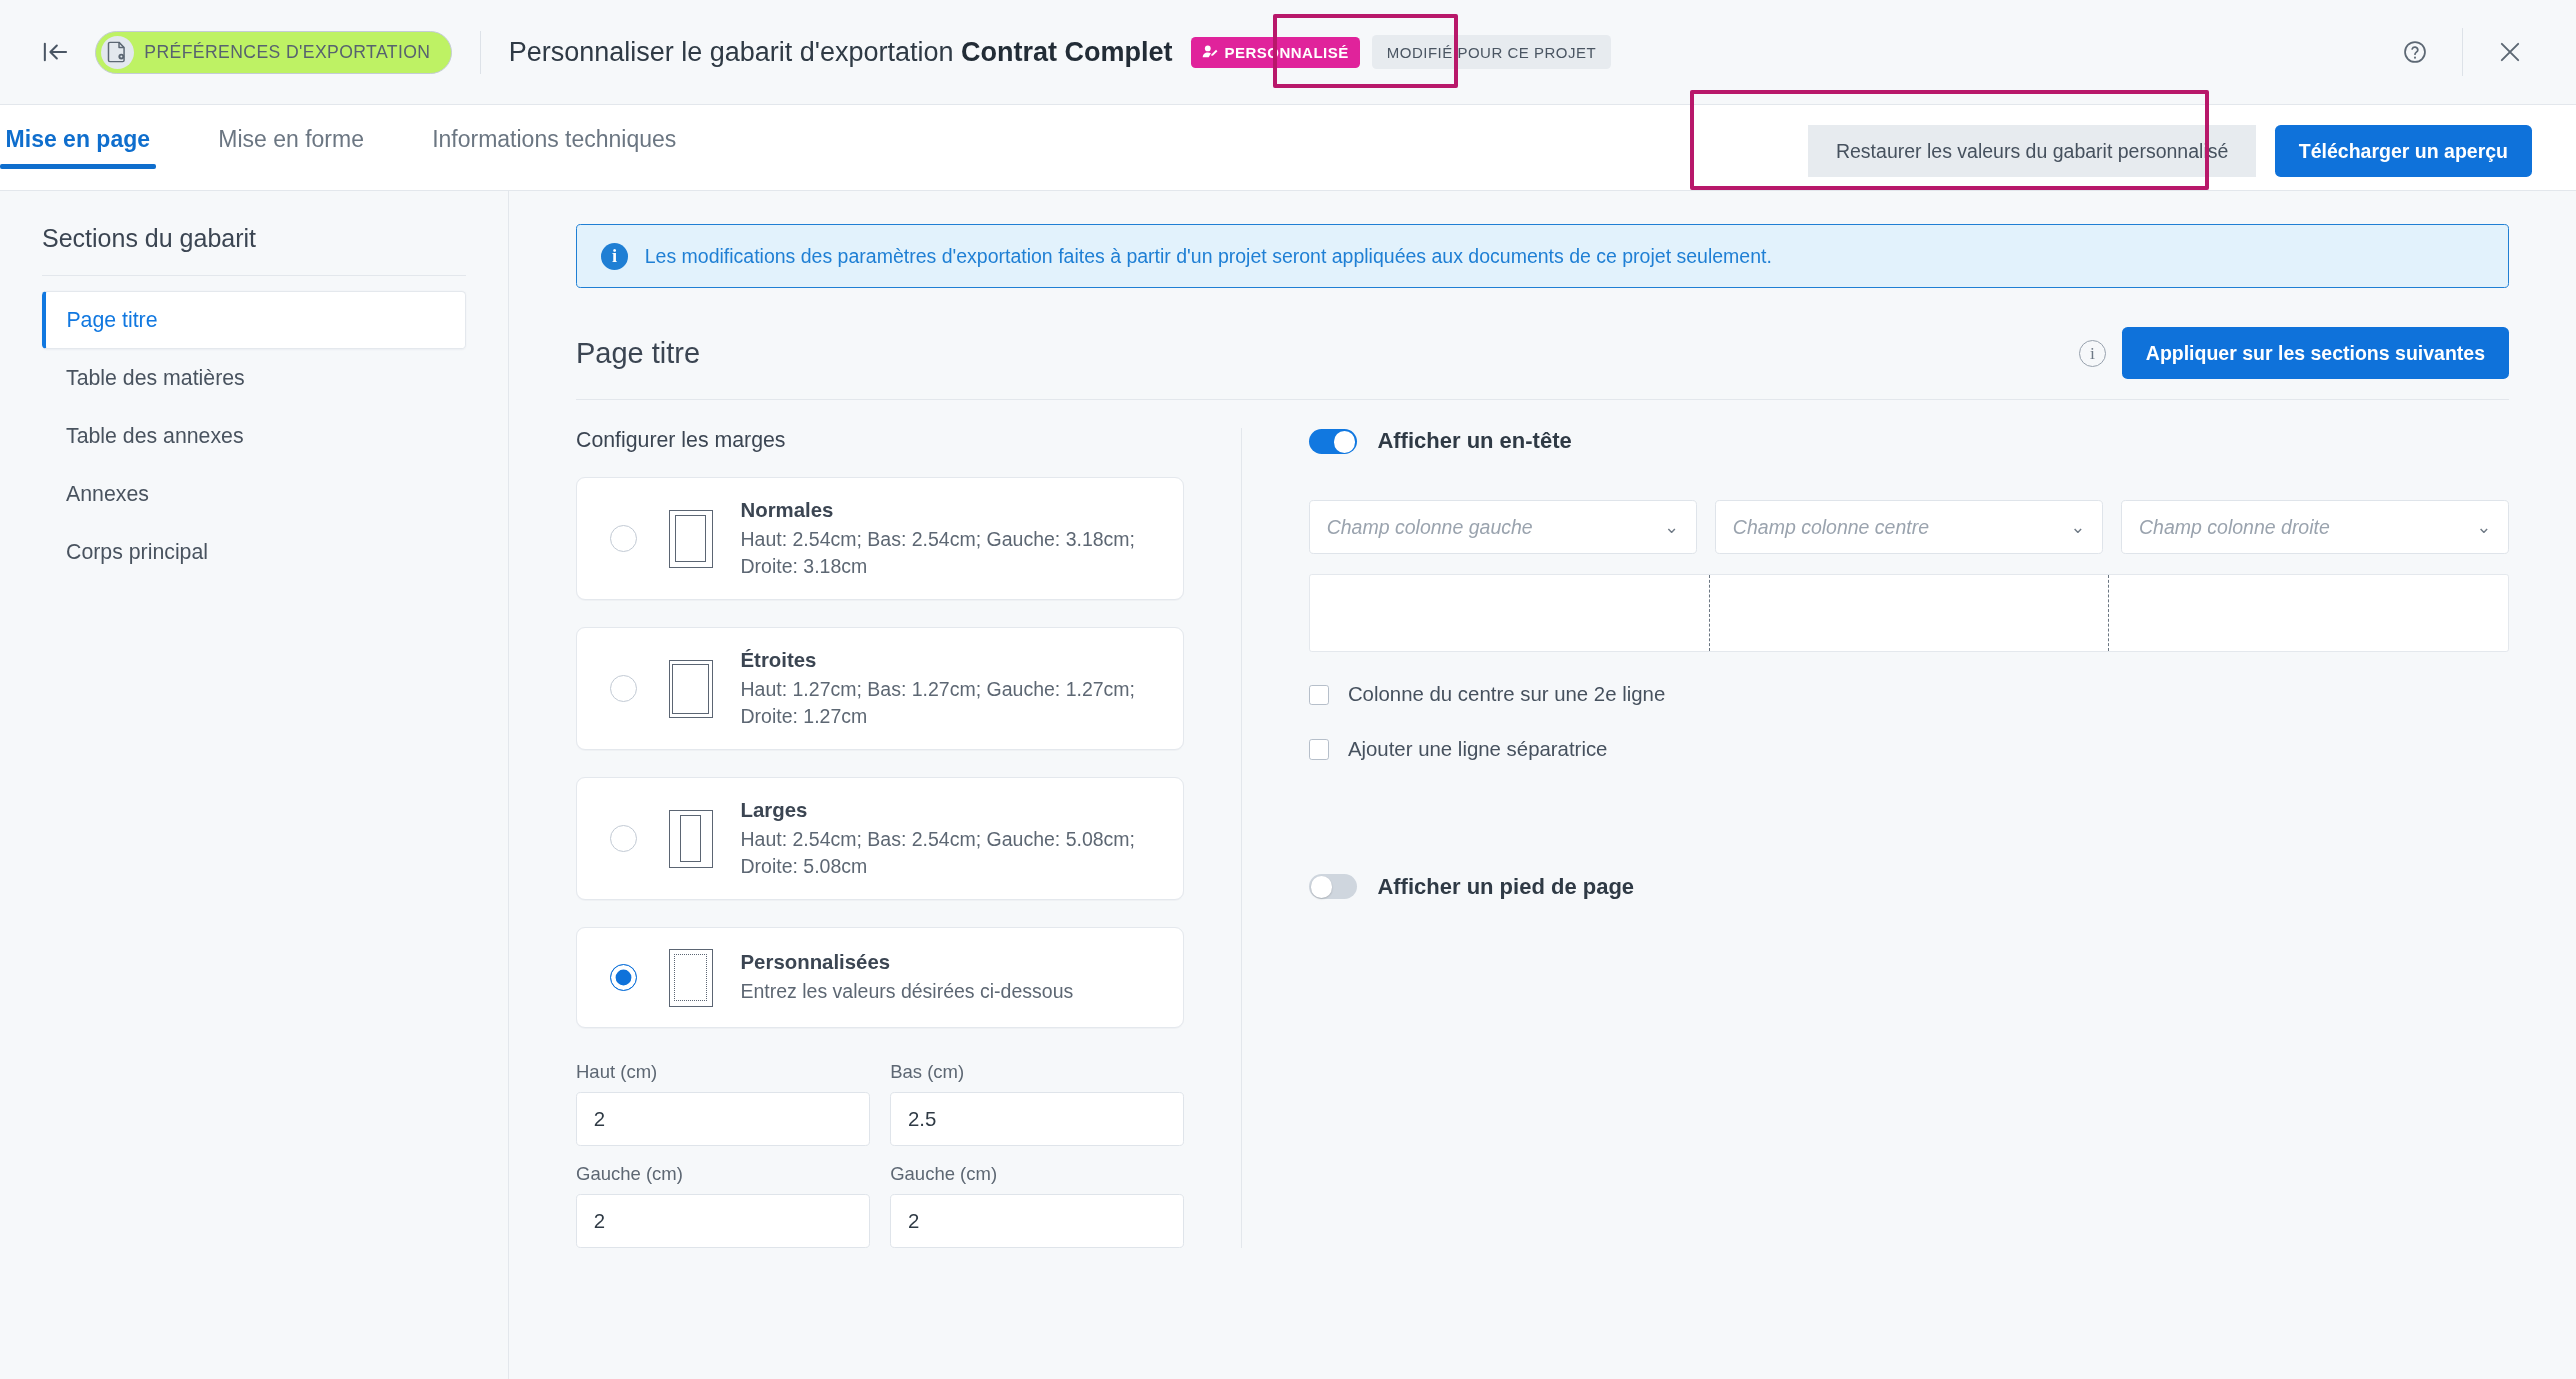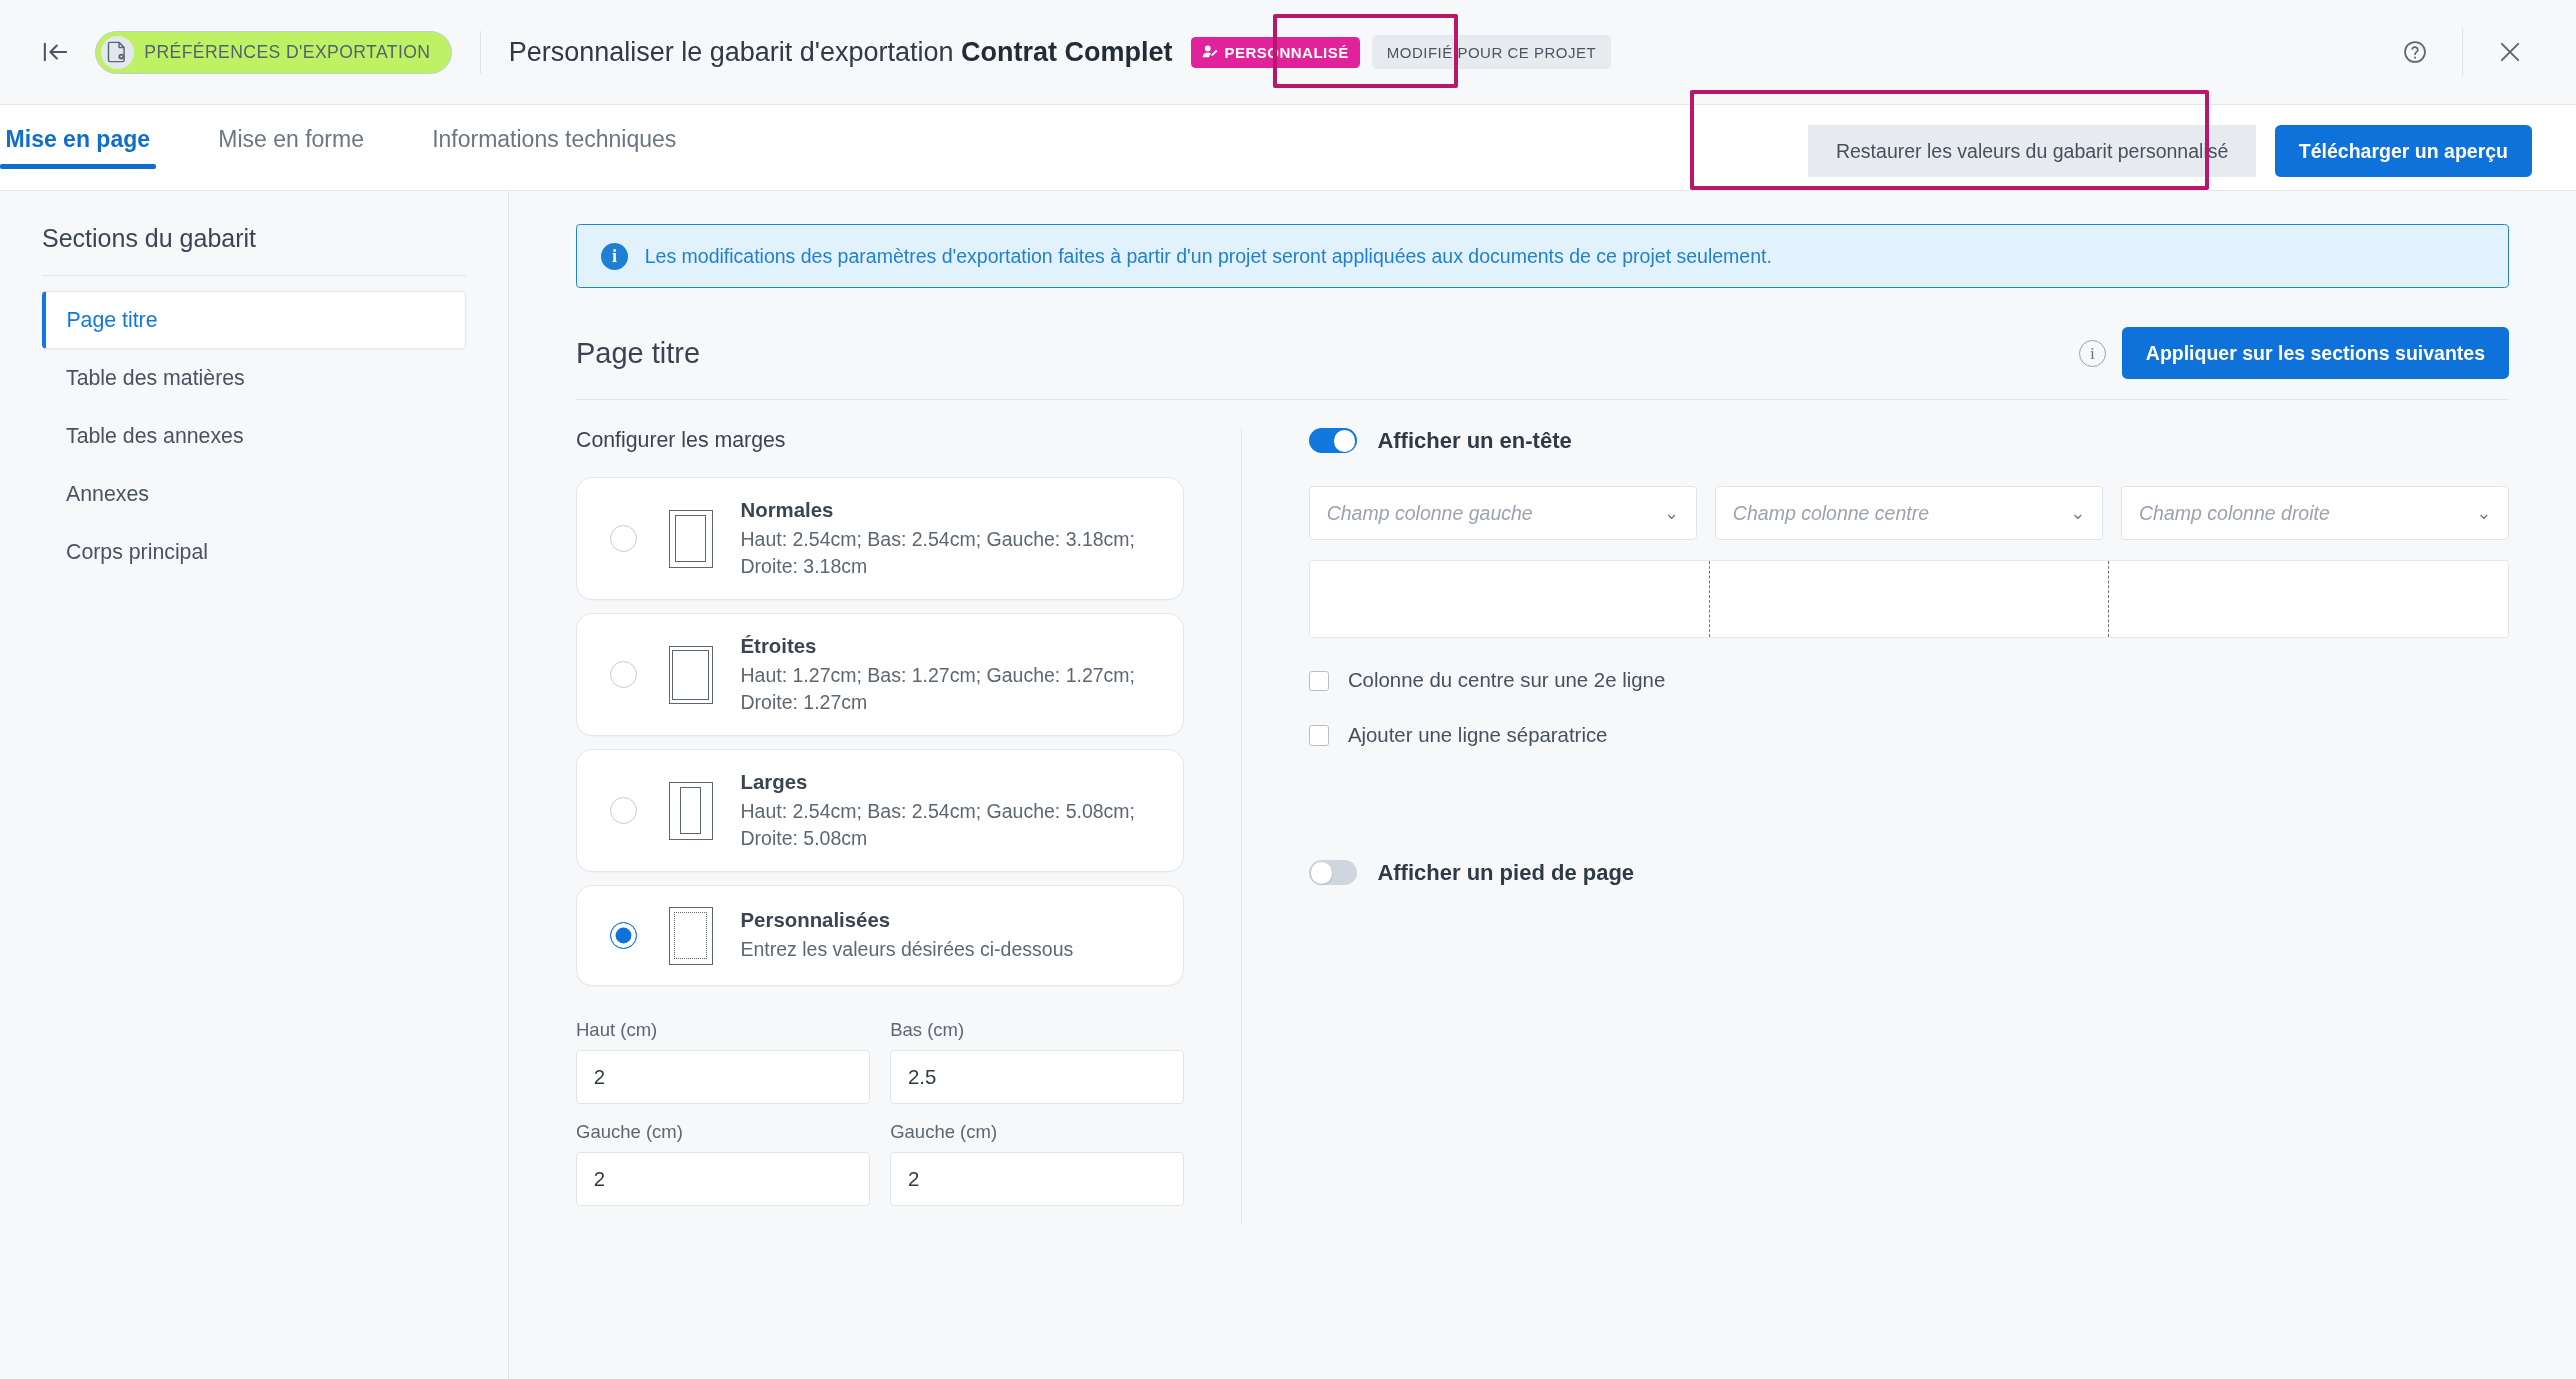--- a/index.html
+++ b/index.html
@@ -164,23 +164,23 @@
   .two-col { display: flex; margin-top: 28px; }
   .col-left {
     width: 666px; flex: none; padding-right: 57px; border-right: 0.9px solid #e3e7ec;
     min-height: 797px;
   }
   .col-right { flex: 1; padding-left: 67px; }
 
   .col-label { font-size: 21.3px; color: #3b4552; margin-bottom: 24px; }
 
   .margin-card {
-    background: #ffffff; border: 0.9px solid #e4e8ed; border-radius: 16px;
+    background: #ffffff; border: 0.9px solid #e4e8ed; border-radius: 9px;
     display: flex; align-items: center; padding: 20.4px 22px;
-    margin-bottom: 13px; cursor: pointer;
+    margin-bottom: 27px; cursor: pointer;
     box-shadow: 0 0.9px 0.9px rgba(20,40,70,.03);
   }
   .radio {
     width: 27px; height: 27px; border-radius: 50%; border: 1.9px solid #c2cad4;
     flex: none; margin: 0 31.5px 0 11px; background: #fff;
   }
   .radio.checked {
     border: 1.9px solid #0f72da; background: #0f72da;
     box-shadow: inset 0 0 0 4.6px #ffffff;
   }
@@ -205,21 +205,21 @@
   }
   .field-label { font-size: 18.5px; color: #5d6773; margin-bottom: 9.3px; }
   .field-input {
     width: 100%; height: 54px; background: #ffffff;
     border: 0.9px solid #dfe4ea; border-radius: 4.6px;
     padding: 0 16.7px; font-size: 20.4px; color: #2f3a45;
     font-family: inherit;
   }
 
   
-  .toggle-row { display: flex; align-items: flex-start; margin-bottom: 32px; }
+  .toggle-row { display: flex; align-items: flex-end; margin-bottom: 46px; }
   .toggle {
     width: 48px; height: 25px; border-radius: 13px; position: relative; flex: none;
     cursor: pointer;
   }
   .toggle.on { background: #1178e0; }
   .toggle.on::after {
     content: ""; position: absolute; right: 1.9px; top: 1.9px;
     width: 21.3px; height: 21.3px; border-radius: 50%; background: #fff;
   }
   .toggle.off { background: #cfd6de; }

